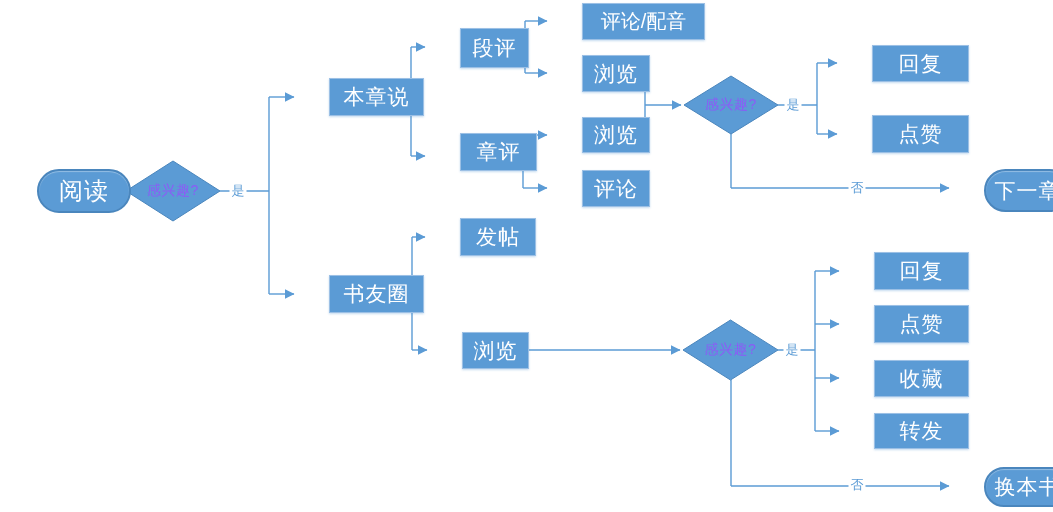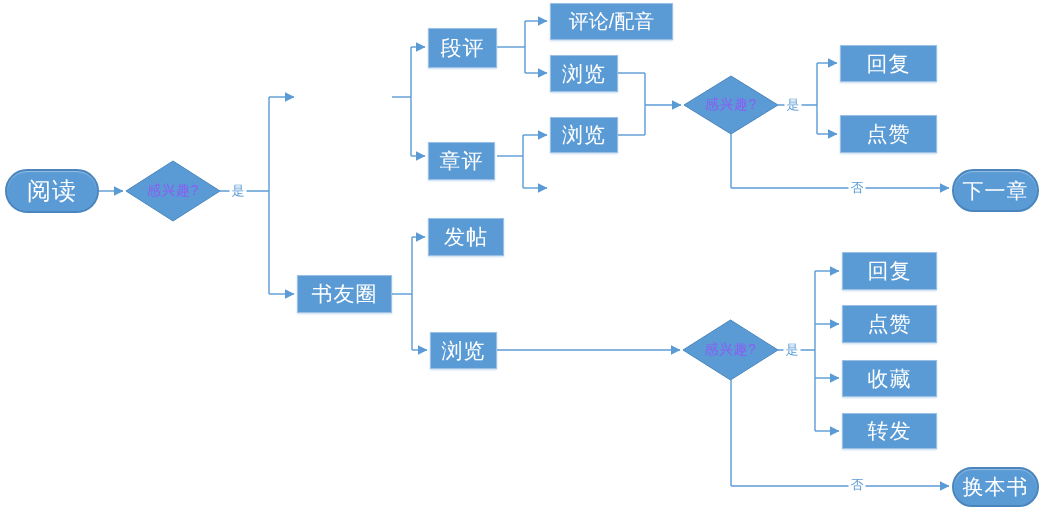--- a/index.html
+++ b/index.html
@@ -3,21 +3,21 @@
 <meta charset="utf-8">
 <style>
   html,body{margin:0;padding:0;background:#fff;}
   .stage{
     position:relative;width:1053px;height:512px;background:#ffffff;overflow:hidden;
     font-family:"Liberation Sans","DejaVu Sans",sans-serif;
   }
   .wires{position:absolute;left:0;top:0;width:1053px;height:512px;}
   .node{
     position:absolute;display:flex;align-items:center;justify-content:center;
-    color:#ffffff;box-sizing:border-box;text-align:center;white-space:nowrap;
+    color:#ffffff;box-sizing:border-box;text-align:center;white-space:nowrap;margin-left:32px;
   }
   .box{
     background:#5b9bd5;border:1px solid #9cc0e5;font-size:21px;letter-spacing:1px;
     box-shadow:0 1px 2px rgba(91,155,213,0.35);
   }
   .box.wide{font-size:20px;letter-spacing:0;}
   .stadium{
     background:#5b9bd5;border:2px solid #4a86bd;border-radius:24px;
     font-size:21px;letter-spacing:1px;box-shadow:inset 0 1px 1px rgba(255,255,255,0.35);
   }
@@ -105,25 +105,27 @@
   </svg>
 
   <div class="node stadium start" style="left:5px;top:169px;width:94px;height:44px">阅读</div>
   <div class="node stadium" style="left:952px;top:169px;width:87px;height:43px">下一章</div>
   <div class="node stadium" style="left:952px;top:467px;width:87px;height:40px">换本书</div>
 
   <div class="diamond-label" style="left:126px;top:161px;width:94px;height:60px">感兴趣?</div>
   <div class="diamond-label" style="left:684px;top:76px;width:94px;height:58px">感兴趣?</div>
   <div class="diamond-label" style="left:683px;top:320px;width:95px;height:60px">感兴趣?</div>
 
+  <div class="node box" style="left:297px;top:78px;width:95px;height:38px">本章说</div>
   <div class="node box" style="left:428px;top:28px;width:69px;height:40px">段评</div>
   <div class="node box wide" style="left:550px;top:3px;width:123px;height:37px">评论/配音</div>
   <div class="node box" style="left:550px;top:55px;width:68px;height:37px">浏览</div>
-  <div class="node box" style="left:428px;top:142px;width:67px;height:38px">章评</div>
+  <div class="node box" style="left:428px;top:133px;width:77px;height:38px">章评</div>
   <div class="node box" style="left:550px;top:117px;width:68px;height:36px">浏览</div>
+  <div class="node box" style="left:550px;top:170px;width:68px;height:37px">评论</div>
   <div class="node box" style="left:840px;top:45px;width:97px;height:37px">回复</div>
   <div class="node box" style="left:840px;top:115px;width:97px;height:38px">点赞</div>
 
   <div class="node box" style="left:297px;top:275px;width:95px;height:38px">书友圈</div>
   <div class="node box" style="left:428px;top:218px;width:76px;height:38px">发帖</div>
   <div class="node box" style="left:430px;top:332px;width:67px;height:37px">浏览</div>
   <div class="node box" style="left:842px;top:252px;width:95px;height:38px">回复</div>
   <div class="node box" style="left:842px;top:305px;width:95px;height:38px">点赞</div>
   <div class="node box" style="left:842px;top:360px;width:95px;height:37px">收藏</div>
   <div class="node box" style="left:842px;top:413px;width:95px;height:36px">转发</div>

